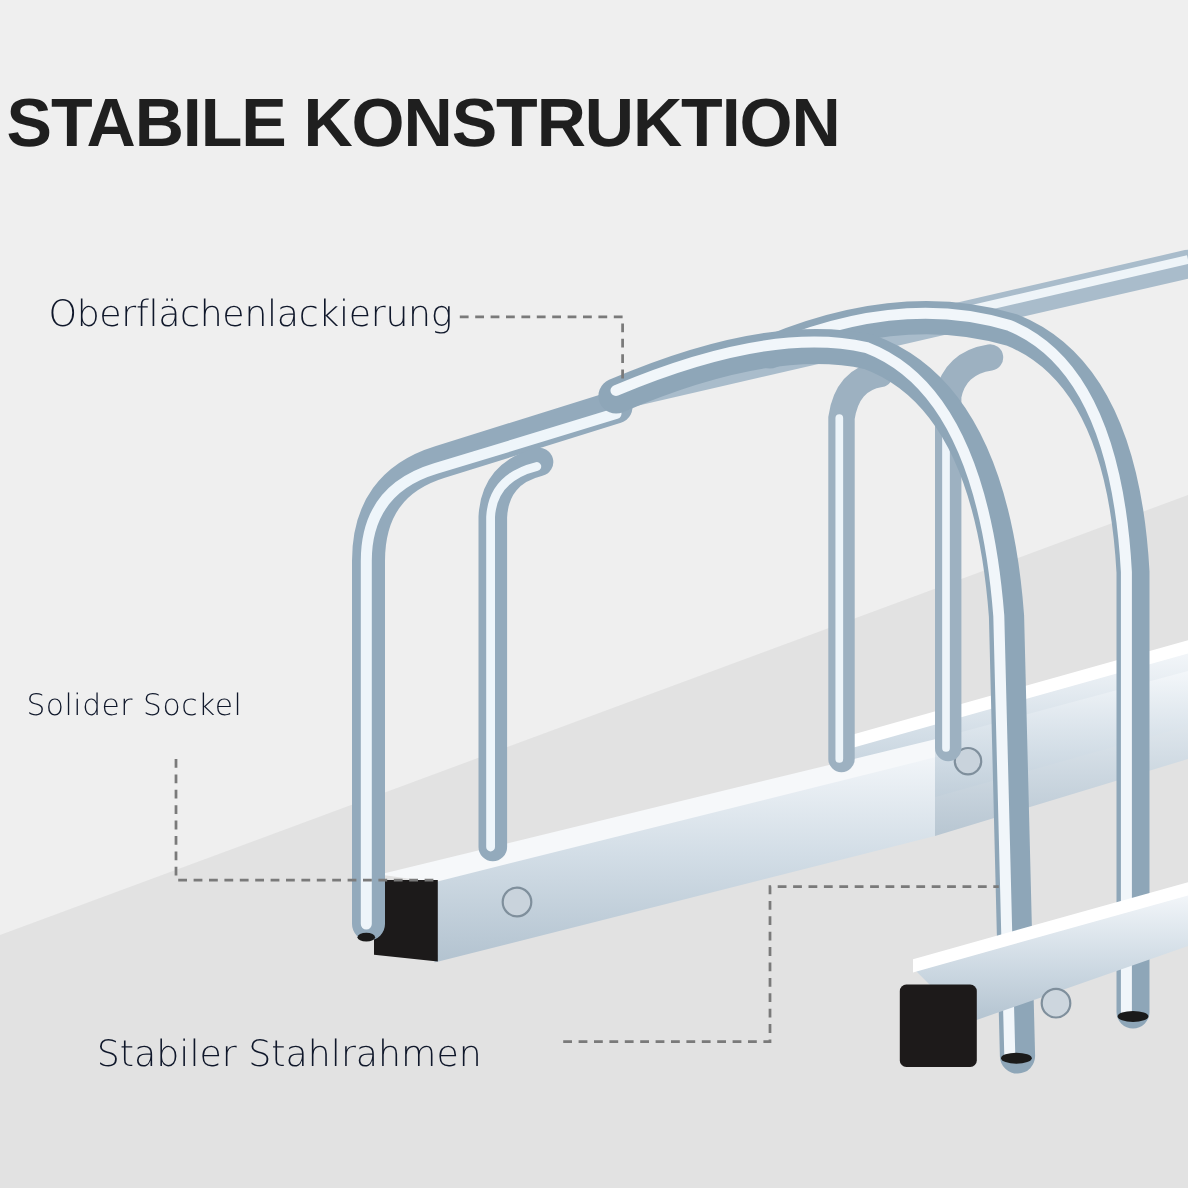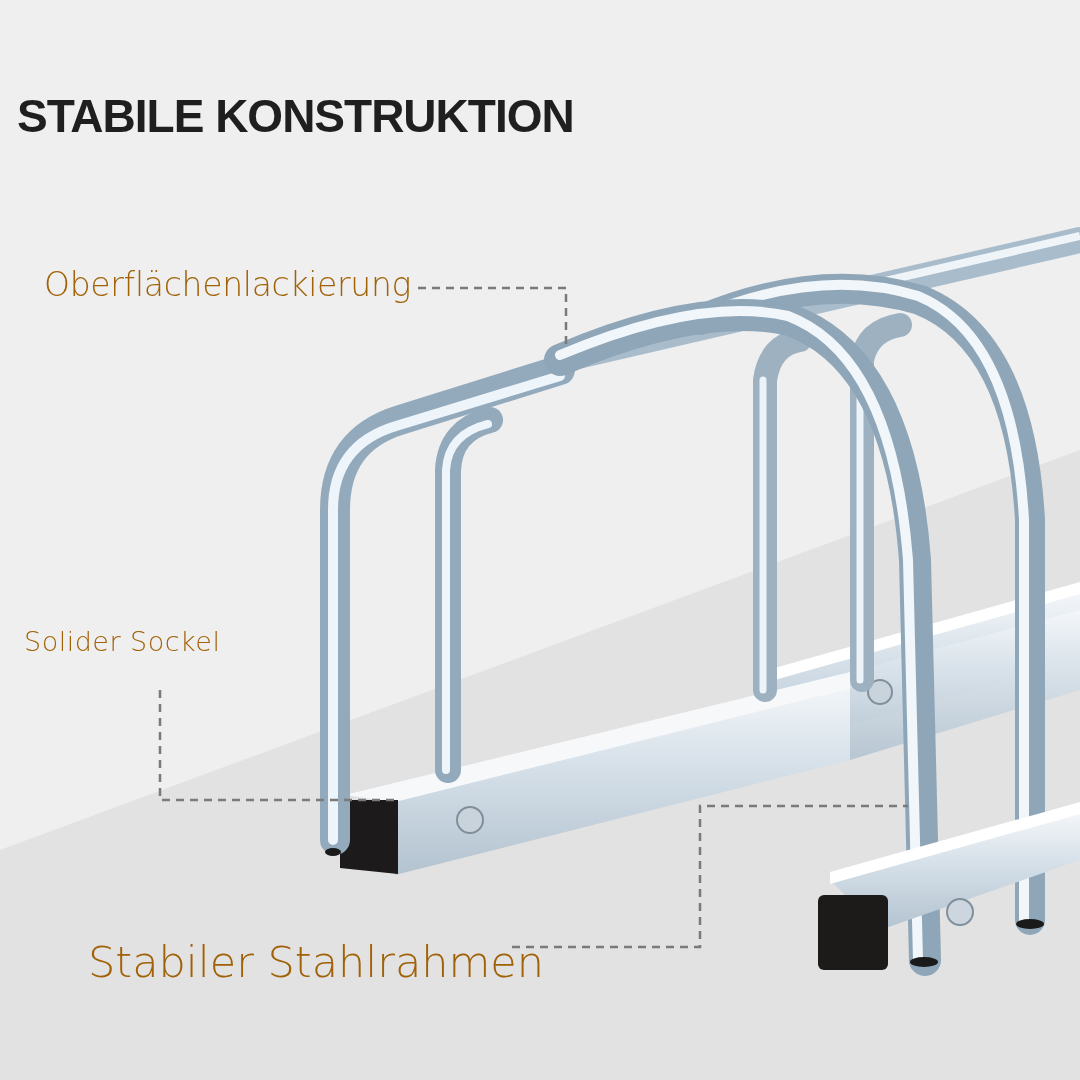--- a/index.html
+++ b/index.html
@@ -5,30 +5,30 @@
     html, body { margin: 0; padding: 0; }
     body {
       width: 1080px; height: 1080px; position: relative; overflow: hidden;
       background: #efefef;
       font-family: "Liberation Sans", sans-serif;
     }
     .floor { position: absolute; inset: 0; }
     .title {
       position: absolute; left: 2px; top: 78px;
       font-family: "Liberation Sans", sans-serif;
-      font-weight: 700; font-size: 46px; letter-spacing: -1px;
-      color: #1f1f1f; margin: 15px; line-height: 1;
+      font-weight: 700; font-size: 62px; letter-spacing: -1px;
+      color: #1f1f1f; margin: 4px; line-height: 1;
     }
     .label {
       position: absolute; font-family: "DejaVu Sans", sans-serif;
-      font-weight: 200; color: #a16207; white-space: nowrap; line-height: 1;
+      font-weight: 200; color: #0f172a; white-space: nowrap; line-height: 1;
     }
     .label-1 { left: 44px; top: 268px; font-size: 33px; letter-spacing: -0.3px; }
     .label-2 { left: 24px; top: 628px; font-size: 27px; letter-spacing: 0.5px; }
-    .label-3 { left: 88px; top: 941px; font-size: 43px; letter-spacing: 0px; }
+    .label-3 { left: 88px; top: 941px; font-size: 33px; letter-spacing: 0px; }
     svg.art { position: absolute; left: 0; top: 0; }
   </style>
 </head>
 <body>
 
 <svg class="floor" width="1080" height="1080">
   <polygon points="0,850 1080,450 1080,1080 0,1080" fill="#e2e2e2"></polygon>
 </svg>
 
 <svg class="art" width="1080" height="1080" viewBox="0 0 1080 1080">

